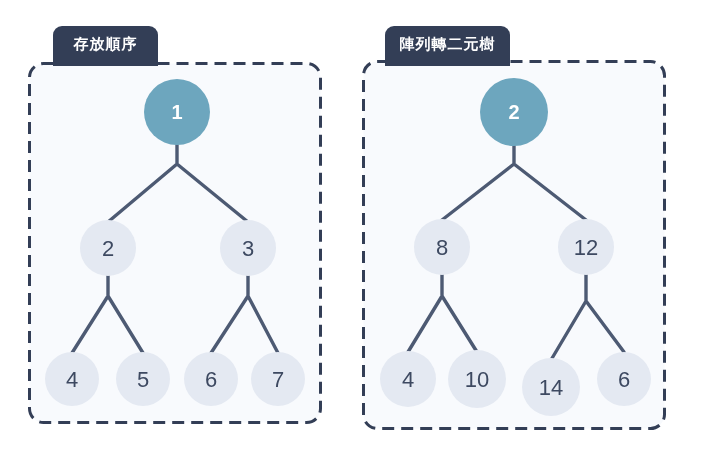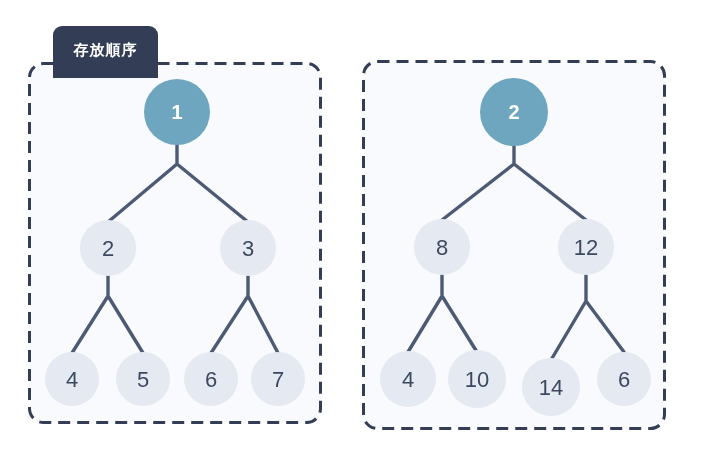--- a/index.html
+++ b/index.html
@@ -9,21 +9,21 @@
     height: 459px;
     background: #ffffff;
     overflow: hidden;
     font-family: "Liberation Sans", sans-serif;
   }
   .panel { position: absolute; }
   .panel svg { display: block; }
   .tab {
     position: absolute;
     top: 26px;
-    height: 52px;
+    height: 40px;
     background: #333e56;
     border-radius: 9px 9px 0 0;
     color: #ffffff;
     font-size: 15px;
     font-weight: 600;
     letter-spacing: 1px;
     display: flex;
     align-items: center;
     justify-content: center;
     box-sizing: border-box;
@@ -54,20 +54,23 @@
 </style>
 </head>
 <body>
 
 <div class="stage">
 
   <div class="tab tab-left">
     <span>存放順序</span>
   </div>
 
+  <div class="tab tab-right">
+    <span>陣列轉二元樹</span>
+  </div>
 
   <div class="panel panel-left">
     <svg width="294" height="362" viewBox="0 0 294 362">
       <rect class="panel-box" x="1.5" y="1.5" width="291" height="359" rx="14"></rect>
       <g class="edge">
         <path d="M149 83 L149 102 M149 102 L80 160 M149 102 L220 160"></path>
         <path d="M80 214 L80 234 M80 234 L44 291 M80 234 L115 291"></path>
         <path d="M220 214 L220 234 M220 234 L183 291 M220 234 L250 291"></path>
       </g>
       <g>

